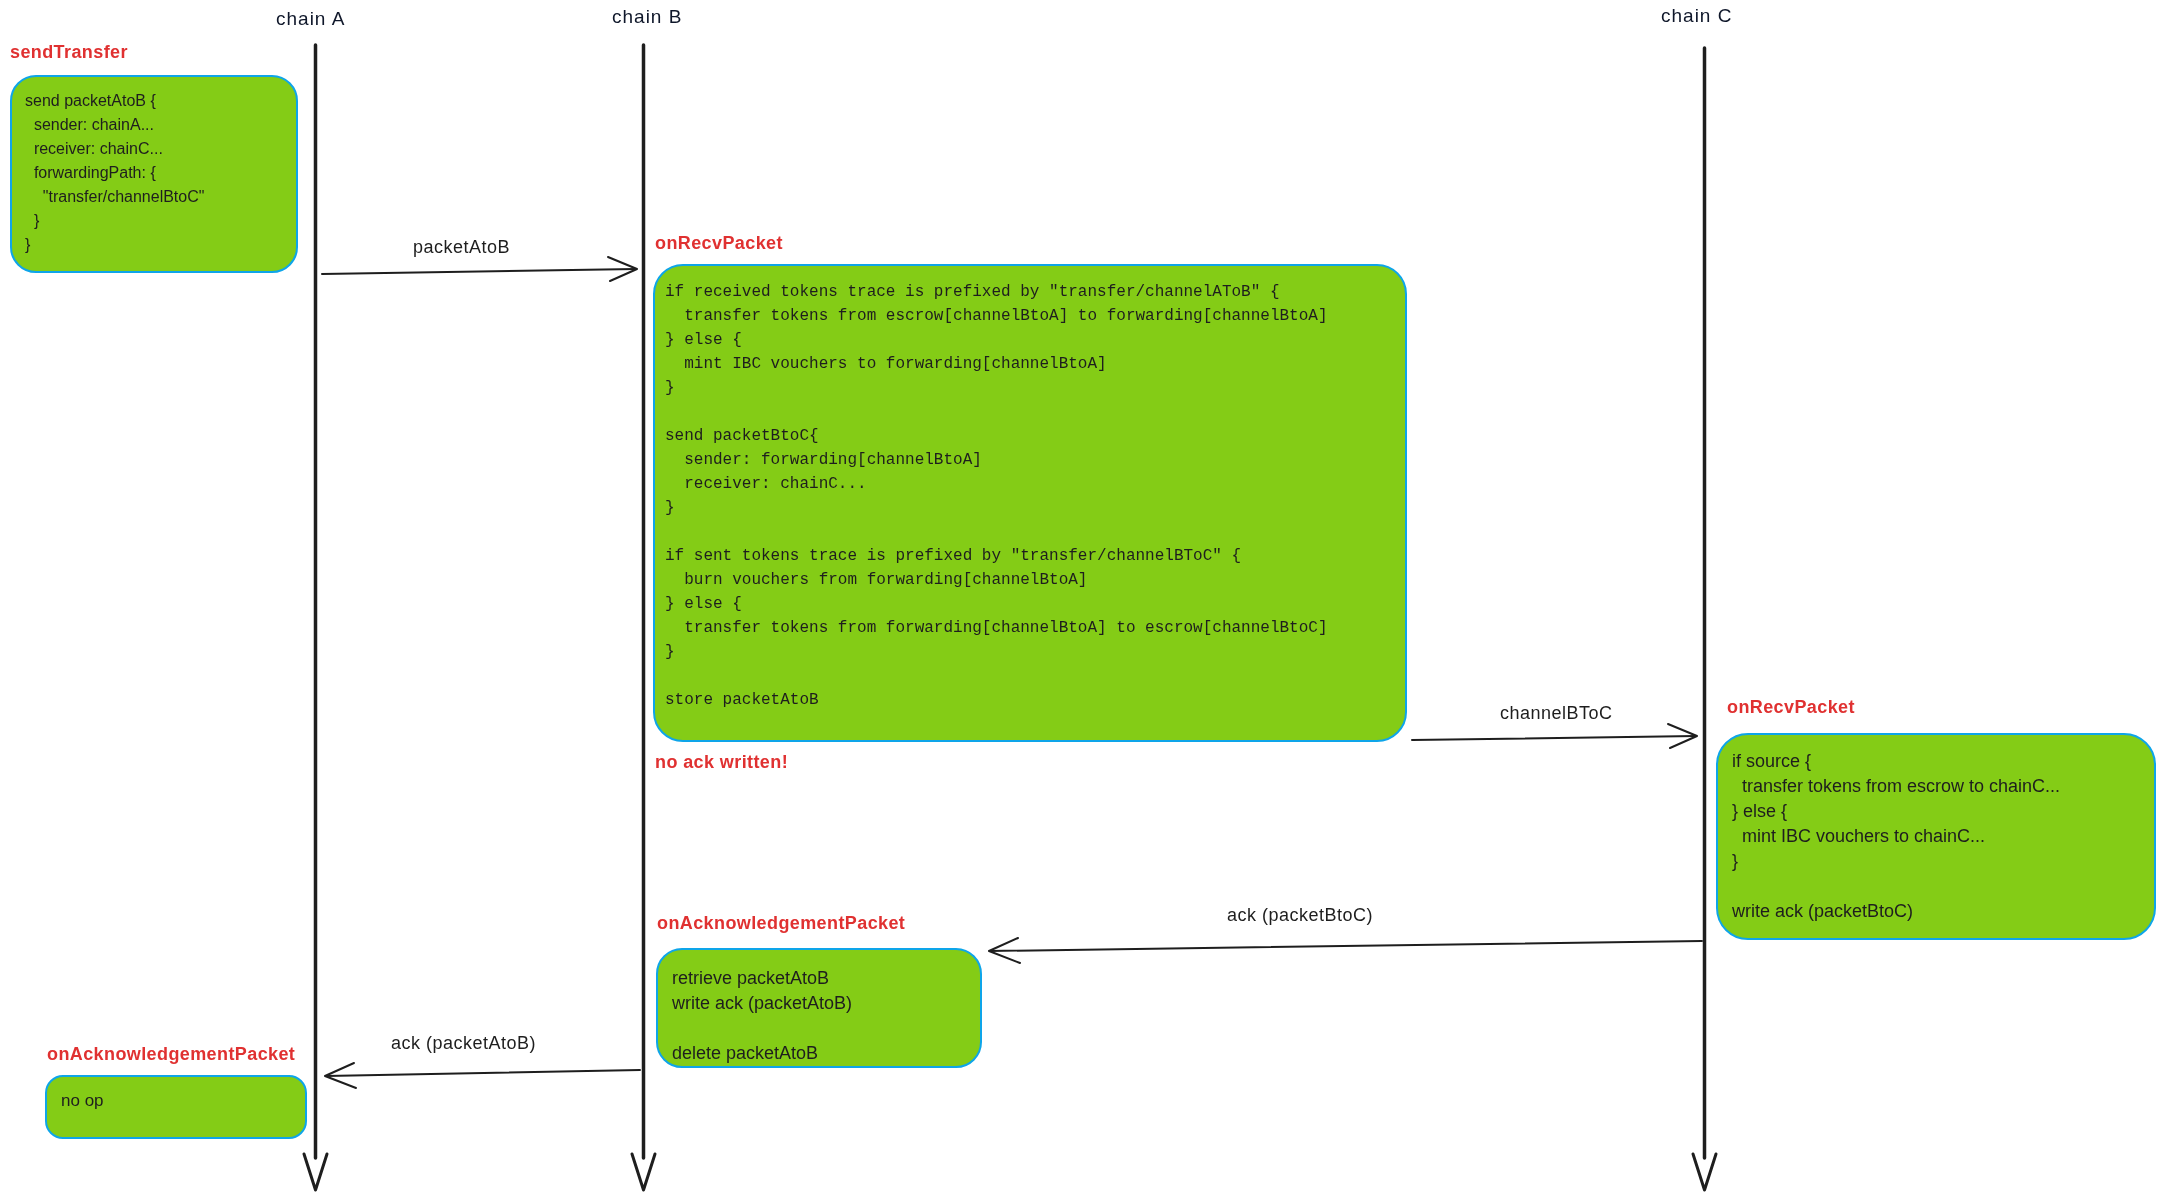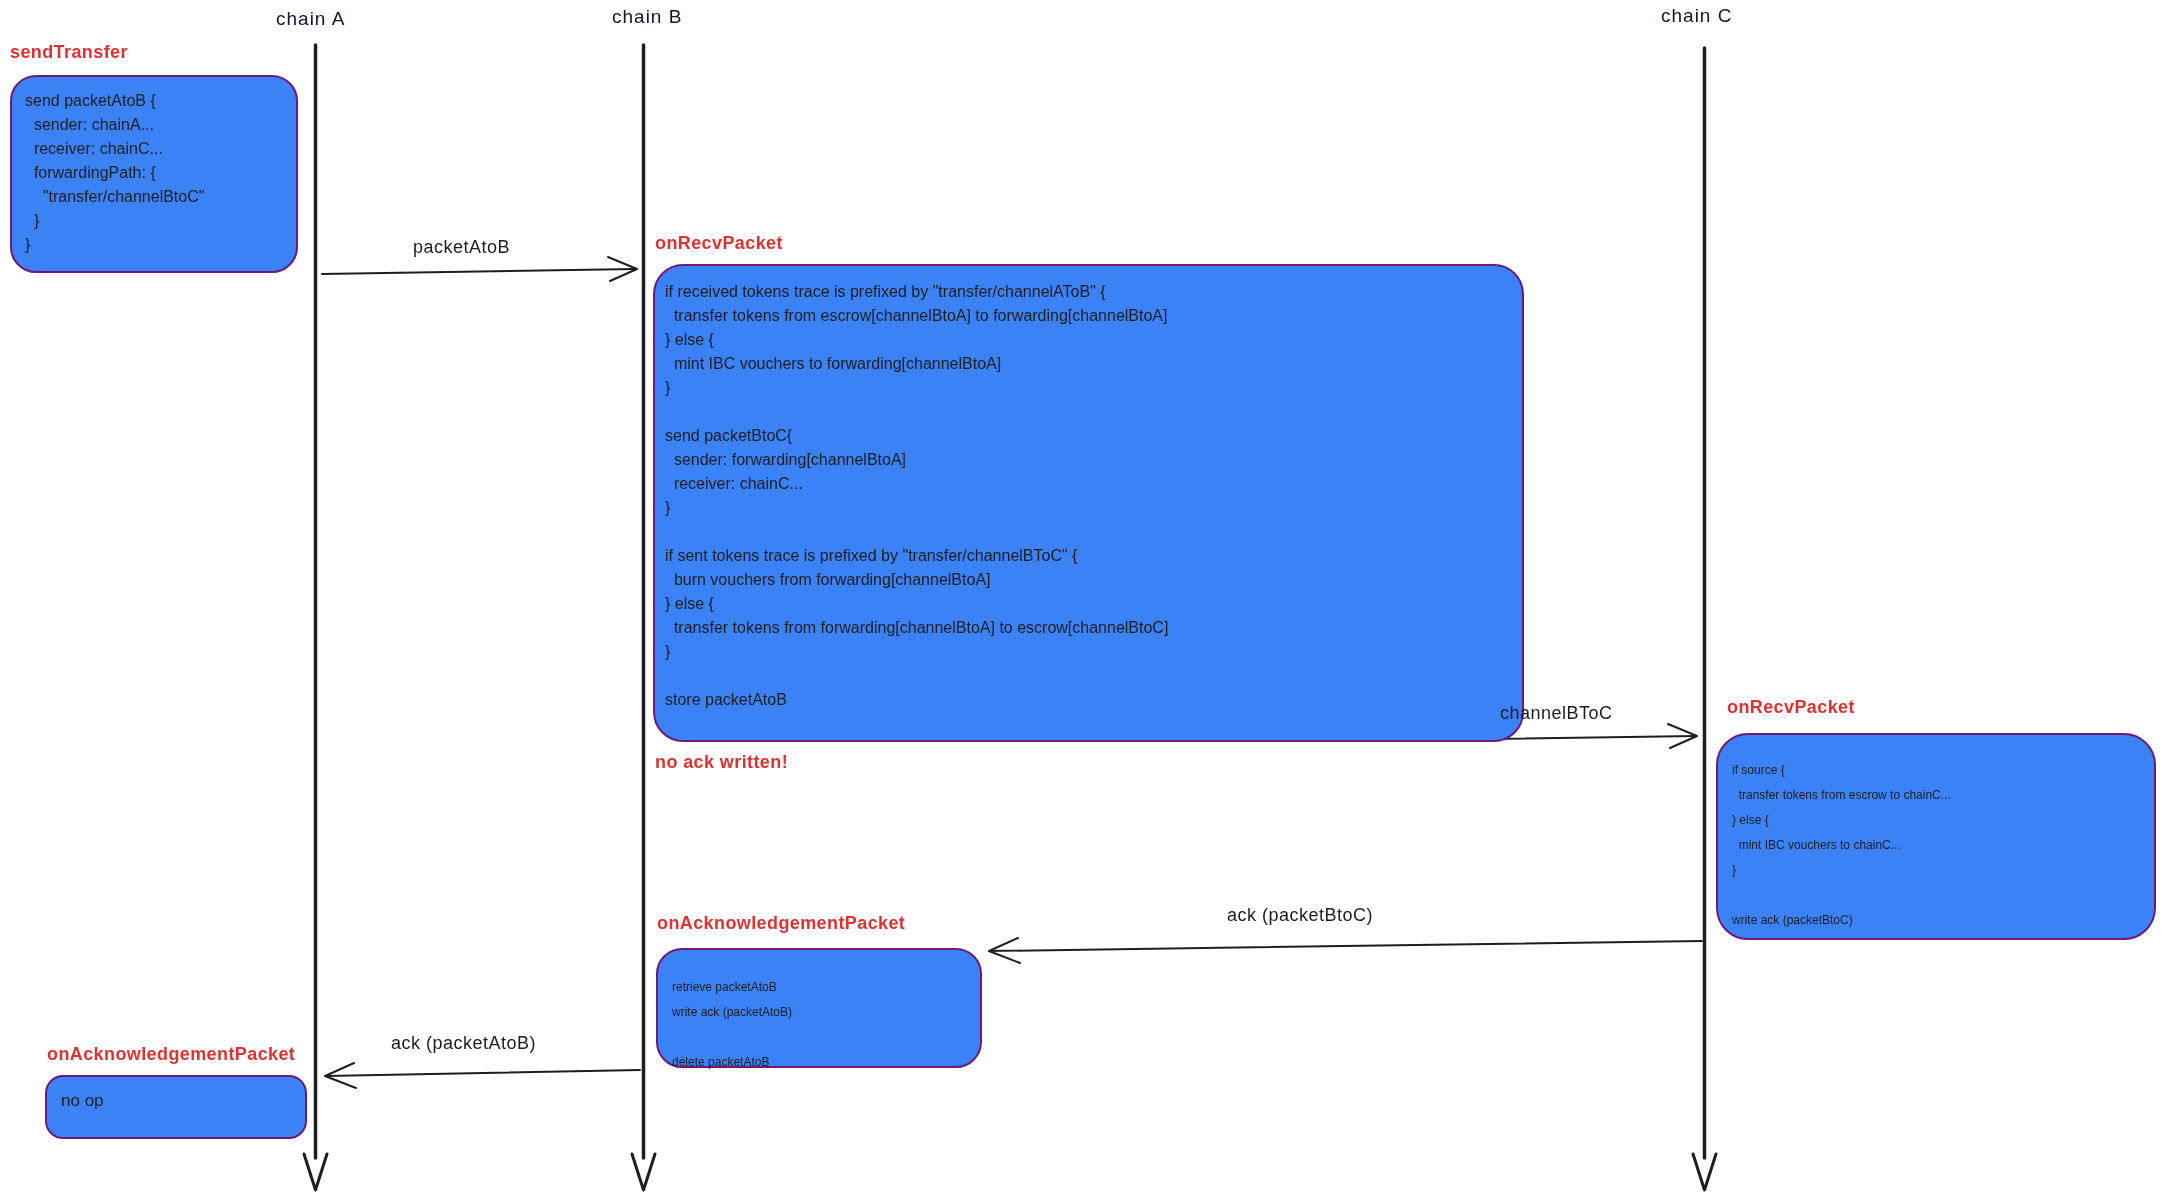--- a/index.html
+++ b/index.html
@@ -27,30 +27,30 @@
     font-weight:bold;
   }
   .msg-label{
     font-size:18px;
     color:#1e1e1e;
     white-space:nowrap;
     letter-spacing:.5px;
   }
   .note-box{
     position:absolute;
-    border:2px solid #701a75;
-    background:#3b82f6;
+    border:2px solid #0ea5e9;
+    background:#84cc16;
     box-sizing:border-box;
   }
   .code{
     white-space:pre;
     color:#1e1e1e;
   }
   .code-16{font-size:16px;line-height:24px;}
-  .code-18{font-size:12px;line-height:25px;margin-top:9px;}
+  .code-18{font-size:18px;line-height:25px;}
   .code-17{font-size:17px;line-height:22px;}
 </style>
 </head>
 <body>
 
 <div id="canvas">
 
   <svg id="strokes" viewBox="0 0 2166 1198" fill="none" stroke="#1e1e1e" stroke-linecap="round" stroke-linejoin="round">
 
     <g>
@@ -100,21 +100,21 @@
   receiver: chainC...
   forwardingPath: {
     "transfer/channelBtoC"
   }
 }</div>
   </div>
 
   <div class="abs msg-label" style="left:413px;top:237px;">packetAtoB</div>
 
   <div class="abs red-title" style="left:655px;top:233px;">onRecvPacket</div>
-  <div class="note-box" style="left:653px;top:264px;width:871px;height:478px;border-radius:30px;">
+  <div class="note-box" style="left:653px;top:264px;width:754px;height:478px;border-radius:30px;font-family:Liberation Mono, monospace;">
     <div class="code code-16" style="padding:14px 0 0 10px;">if received tokens trace is prefixed by "transfer/channelAToB" {
   transfer tokens from escrow[channelBtoA] to forwarding[channelBtoA]
 } else {
   mint IBC vouchers to forwarding[channelBtoA]
 }
 
 send packetBtoC{
   sender: forwarding[channelBtoA]
   receiver: chainC...
 }

